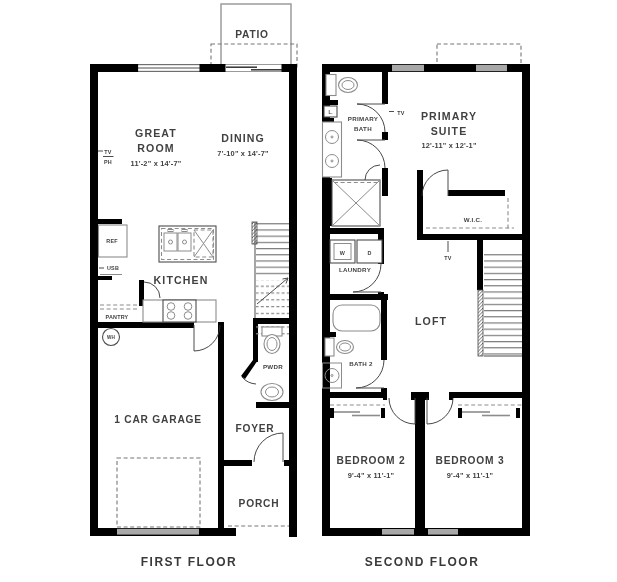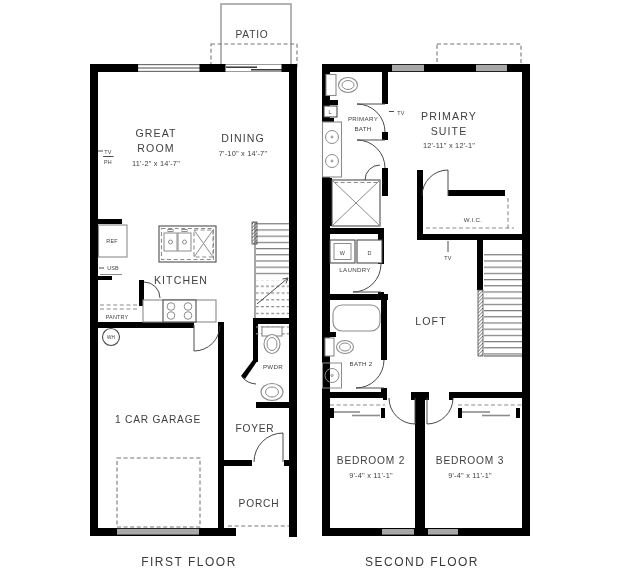--- a/index.html
+++ b/index.html
@@ -1,16 +1,16 @@
 <!DOCTYPE html>
 <html><head>
 <meta charset="utf-8">
 <style>
   html,body{margin:0;padding:0;background:#ffffff;}
-  .canvas{position:relative;width:617px;height:582px;background:#fff;overflow:hidden;}
+  .canvas{position:relative;width:617px;height:582px;background:#fff;overflow:hidden;font-weight:bold;}
   svg text{font-family:"Liberation Sans", sans-serif;fill:#414141;}
   .ctr{text-anchor:middle;}
   .t11{font-size:10.6px;letter-spacing:1.1px;}
   .t10{font-size:10.2px;letter-spacing:0.8px;}
   .t8{font-size:7.4px;letter-spacing:0.2px;}
   .t6{font-size:6.2px;letter-spacing:0.3px;}
   .t5{font-size:5.4px;letter-spacing:0.2px;}
   .t48{font-size:4.7px;}
   .cap{font-size:12px;letter-spacing:1.5px;fill:#3a3a3a;}
   .wall{fill:#000000;}

